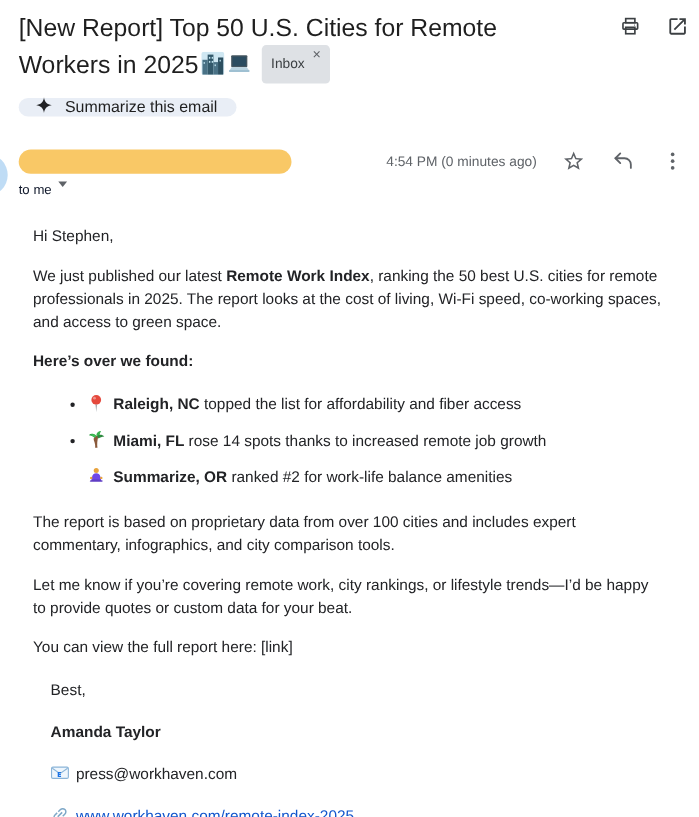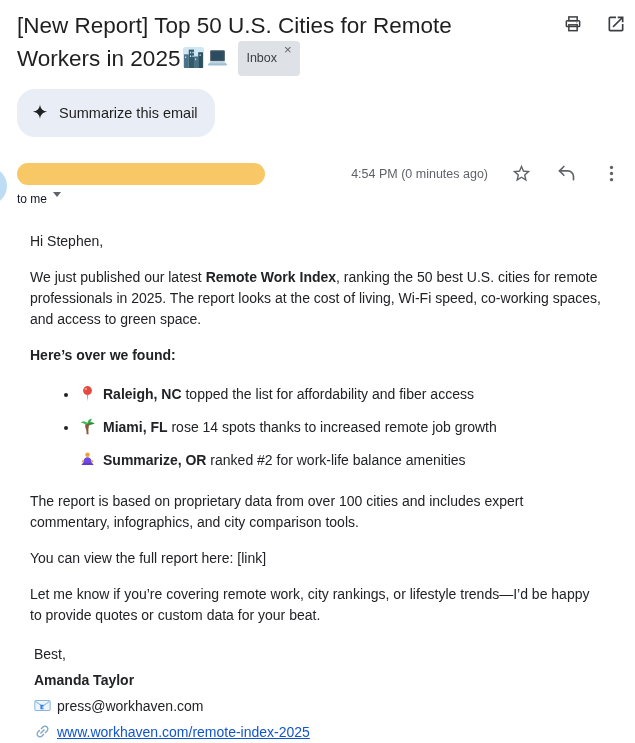--- a/index.html
+++ b/index.html
@@ -31,21 +31,21 @@
   }
   .chip-x { color: #5f6368; font-size: 13px; line-height: 1; }
   .hdr-action { position: absolute; top: 14px; }
   .hdr-action svg { width: 20px; height: 20px; }
   .print-btn { right: 52px; }
   .openin-btn { right: 9px; }
 
   
   .summarize {
     display: inline-flex; align-items: center; gap: 10px;
-    margin: 13px 0 0 17px; height: 48px; padding: 0 17px 0 14px;
+    margin: 13px 0 0 17px; height: 17px; padding: 0 17px 0 14px;
     background: #e9eef6; border: none; border-radius: 18px;
     font-family: "Liberation Sans", sans-serif;
     font-size: 14.5px; font-weight: 500; color: #1f1f1f; cursor: pointer;
   }
   .summarize svg { width: 18px; height: 18px; }
 
   
   .meta { position: relative; margin: 26px 17px 0; height: 46px; }
   .avatar {
     position: absolute; left: -48px; top: 4px;
@@ -82,21 +82,21 @@
   .emailbody p { margin: 0 0 15px; }
   .bold { font-weight: 700; }
   .bullets { margin: 18px 0 23px; padding-left: 49px; }
   .bullets li { margin-bottom: 12px; line-height: 21px; }
   .bullets li:last-child { height: 18px; overflow: hidden; margin-bottom: 0; }
   .b-emoji { display: inline-block; width: 17px; height: 17px; vertical-align: -3px; margin-right: 7px; }
   .b-emoji svg { width: 17px; height: 17px; }
 
   
   .sig { margin-top: 17px; }
-  .sig p { margin: 4px; line-height: 22px; }
+  .sig p { margin: 16px; line-height: 22px; }
   .s-emoji { display: inline-block; width: 17px; height: 17px; vertical-align: -3px; margin-right: 6px; }
   .s-emoji svg { width: 17px; height: 17px; }
   .link { color: #1155cc; text-decoration: underline; cursor: pointer; }
 </style>
 </head>
 <body>
 
 <div>
 
   <div class="header">
@@ -191,22 +191,22 @@
             </svg></span><strong>Miami, FL</strong><span> rose 14 spots thanks to increased remote job growth</span></li>
       <li><span class="b-emoji"><svg viewBox="0 0 20 20">
               <circle cx="10" cy="4.4" r="2.7" fill="#e8a33d"></circle>
               <path d="M10 7.3c-2.6 0-4.1 1.6-4.6 4.2L4.6 15h10.8l-.8-3.5c-.5-2.6-2-4.2-4.6-4.2z" fill="#7048e8"></path>
               <circle cx="4.6" cy="12.3" r="1.3" fill="#e8a33d"></circle>
               <circle cx="15.4" cy="12.3" r="1.3" fill="#e8a33d"></circle>
               <path d="M3.4 15.2c2.2-1.7 11-1.7 13.2 0 .6.5.3 1.3-.6 1.3H4c-.9 0-1.2-.8-.6-1.3z" fill="#5f3dc4"></path>
             </svg></span><strong>Summarize, OR</strong><span> ranked #2 for work-life balance amenities</span></li>
     </ul>
     <p>The report is based on proprietary data from over 100 cities and includes expert commentary, infographics, and city comparison tools.</p>
+    <p>Let me know if you’re covering remote work, city rankings, or lifestyle trends—I’d be happy to provide quotes or custom data for your beat.</p>
     <p>You can view the full report here: [link]</p>
-    <p>Let me know if you’re covering remote work, city rankings, or lifestyle trends—I’d be happy to provide quotes or custom data for your beat.</p>
 
     <div class="sig">
       <p>Best,</p>
       <p class="bold">Amanda Taylor</p>
       <p><span class="s-emoji"><svg viewBox="0 0 20 20">
               <rect x="1" y="4" width="18" height="12" rx="1.5" fill="#eef6fd" stroke="#8ab4d8" stroke-width="1.2"></rect>
               <path d="M1.8 5.2 10 11l8.2-5.8" fill="none" stroke="#8ab4d8" stroke-width="1.2"></path>
               <path d="M7.6 9.2h3.6v1.2H9v.9h2v1.1H9v.9h2.2v1.2H7.6z" fill="#1a73e8"></path>
             </svg></span><span>press@workhaven.com</span></p>
       <p><span class="s-emoji"><svg viewBox="0 0 24 24" style="transform:rotate(-45deg)" fill="#7da7c7">

